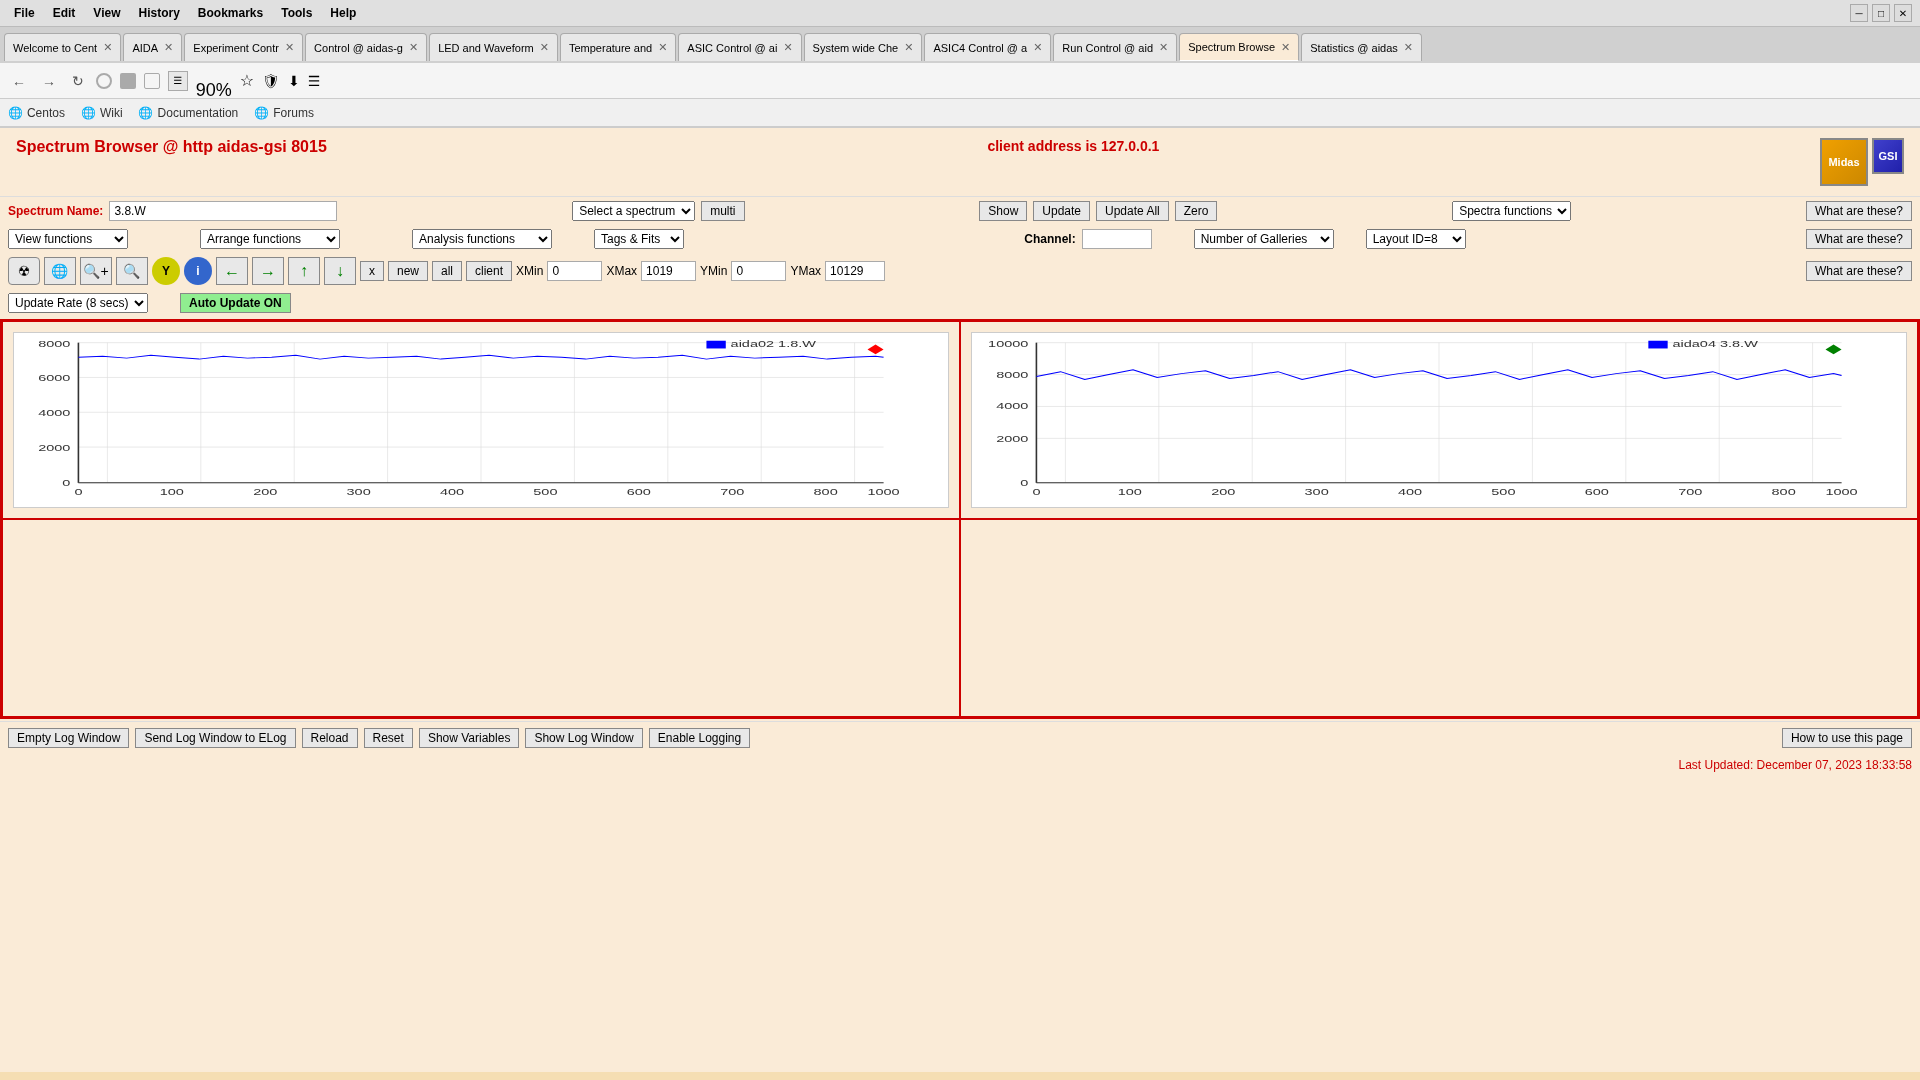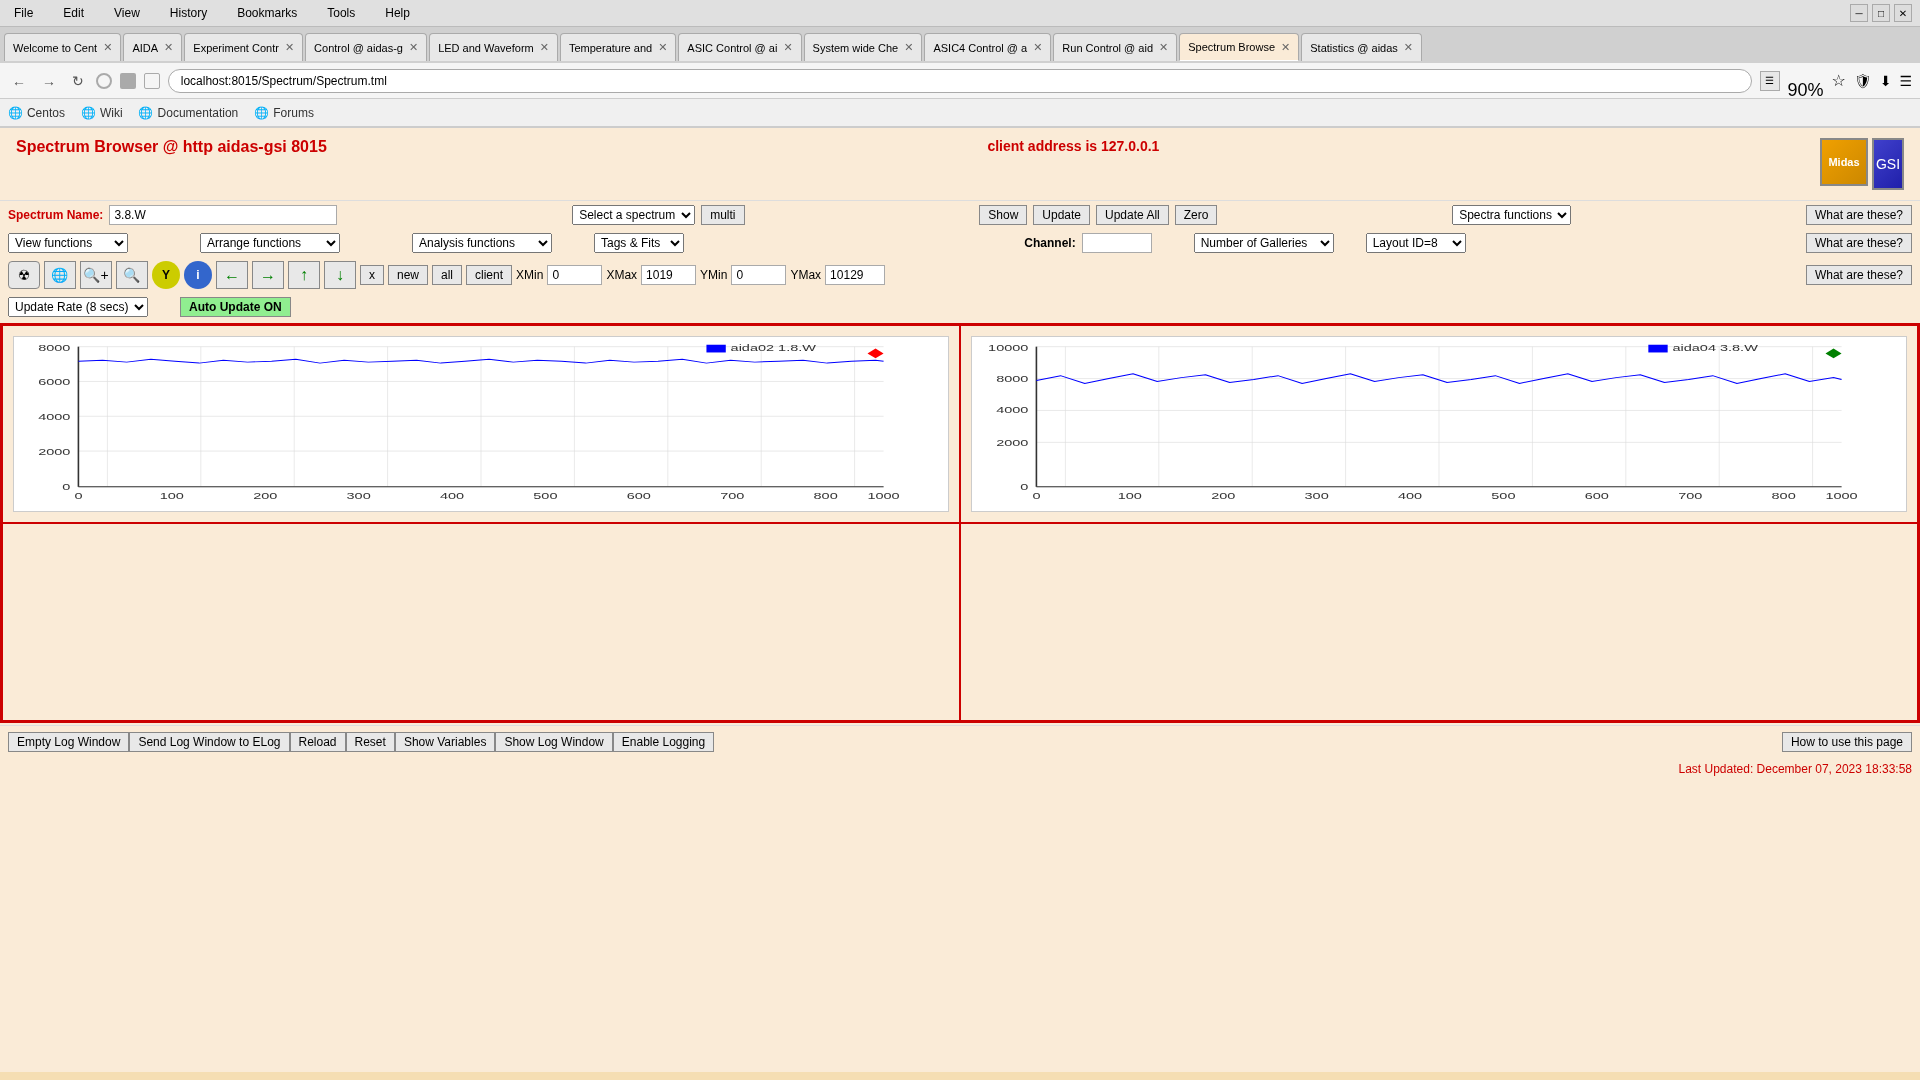--- a/index.html
+++ b/index.html
@@ -45,35 +45,35 @@
     .icon-btn { width: 32px; height: 28px; border: 1px solid #888; background: #e8e8e8; cursor: pointer; display: flex; align-items: center; justify-content: center; font-size: 14px; }
 
     .icon-circle { width: 30px; height: 30px; border-radius: 50%; display: flex; align-items: center; justify-content: center; color: #fff; font-size: 13px; font-weight: bold; cursor: pointer; }
 
     
     .charts-area { display: grid; grid-template-columns: 1fr 1fr; grid-template-rows: 1fr 1fr; border: 2px solid #cc0000; margin: 4px 0; background: #faebd7; height: 410px; }
     .chart-cell { border: 1px solid #cc0000; background: #faebd7; position: relative; overflow: hidden; }
     .chart-inner { margin: 10px; background: #fff; border: 1px solid #ccc; height: calc(100% - 20px); position: relative; }
 
     .footer-bar { display: flex; align-items: center; justify-content: space-between; padding: 6px 8px; background: #faebd7; border-top: 1px solid #ddd; }
-    .footer-left { display: flex; }
+    .footer-left { display: flex; gap: 6px; }
     .status-bar { padding: 4px 8px; background: #faebd7; text-align: right; }
     .status-text { color: #cc0000; font-size: 12px; }
 
     
     .chart-svg { width: 100%; height: 100%; }
     .chart-grid { stroke: #ddd; stroke-width: 0.5; }
     .chart-label { font-size: 9px; fill: #333; font-family: Arial; }
   </style>
 </head>
 <body>
 
 <div class="browser-chrome">
   <div style="display:flex; align-items:center; background:#e0e0e0; padding:4px 8px; gap:6px; border-bottom:1px solid #bbb;">
-    <div style="display:flex; gap:18px; flex:1;">
+    <div style="display:flex; gap:6px; flex:1;font-weight:bold;">
       <span style="padding:2px 6px; cursor:pointer; font-size:12px;">File</span>
       <span style="padding:2px 6px; cursor:pointer; font-size:12px;">Edit</span>
       <span style="padding:2px 6px; cursor:pointer; font-size:12px;">View</span>
       <span style="padding:2px 6px; cursor:pointer; font-size:12px;">History</span>
       <span style="padding:2px 6px; cursor:pointer; font-size:12px;">Bookmarks</span>
       <span style="padding:2px 6px; cursor:pointer; font-size:12px;">Tools</span>
       <span style="padding:2px 6px; cursor:pointer; font-size:12px;">Help</span>
     </div>
     <div style="display:flex; gap:4px;">
       <span style="width:18px; height:18px; background:#ddd; border:1px solid #aaa; display:flex; align-items:center; justify-content:center; cursor:pointer; font-size:10px;">─</span>
@@ -133,21 +133,20 @@
     </div>
   </div>
 
   <div class="nav-bar">
     <button class="nav-btn">←</button>
     <button class="nav-btn">→</button>
     <button class="nav-btn">↻</button>
     <div style="width:16px; height:16px; border-radius:50%; border:2px solid #aaa; display:flex; align-items:center; justify-content:center;"></div>
     <div style="width:16px; height:16px; background:#aaa; border-radius:2px;"></div>
     <div style="width:16px; height:16px; border-radius:2px; border:1px solid #aaa;"></div>
-    <input class="url-bar" type="text" value="localhost:8015/Spectrum/Spectrum.tml" style="">
     <div style="display:flex; gap:8px; align-items:center;">
       <div style="width:20px; height:20px; border:1px solid #aaa; background:#e8e8e8; display:flex; align-items:center; justify-content:center; font-size:10px;">☰</div>
       <span style="font-size:18px;margin-top:20px;">90%</span>
       <span style="font-size:16px; cursor:pointer;">☆</span>
     </div>
     <div style="display:flex; gap:8px;">
       <span style="font-size:14px;">🛡</span>
       <span style="font-size:14px; cursor:pointer;">⬇</span>
       <span style="font-size:14px; cursor:pointer;">☰</span>
     </div>
@@ -173,21 +172,21 @@
   </div>
 </div>
 
 <div class="page-content">
 
   <div class="page-header">
     <span class="page-title">Spectrum Browser @ http aidas-gsi 8015</span>
     <span class="client-addr">client address is 127.0.0.1</span>
     <div class="logo">
       <div style="width:48px; height:48px; background:linear-gradient(135deg,#f0a000,#cc8800); border:2px solid #888; display:flex; align-items:center; justify-content:center; font-size:11px; font-weight:bold; color:#fff;">Midas</div>
-      <div style="width:32px; height:52px; background:linear-gradient(135deg,#4040cc,#2020aa); border:2px solid #888; display:flex; align-items:center; justify-content:center; font-size:14px; font-weight:normal; color:#fff;">GSI</div>
+      <div style="width:32px; height:36px; background:linear-gradient(135deg,#4040cc,#2020aa); border:2px solid #888; display:flex; align-items:center; justify-content:center; font-size:11px; font-weight:bold; color:#fff;">GSI</div>
     </div>
   </div>
 
 
   <div class="controls-row1">
     <span class="label-red">Spectrum Name:</span>
     <input class="input-text" type="text" style="width: 228px;" value="3.8.W">
     <div style="flex:1;"></div>
     <select class="select-sm">
       <option>Select a spectrum</option>

